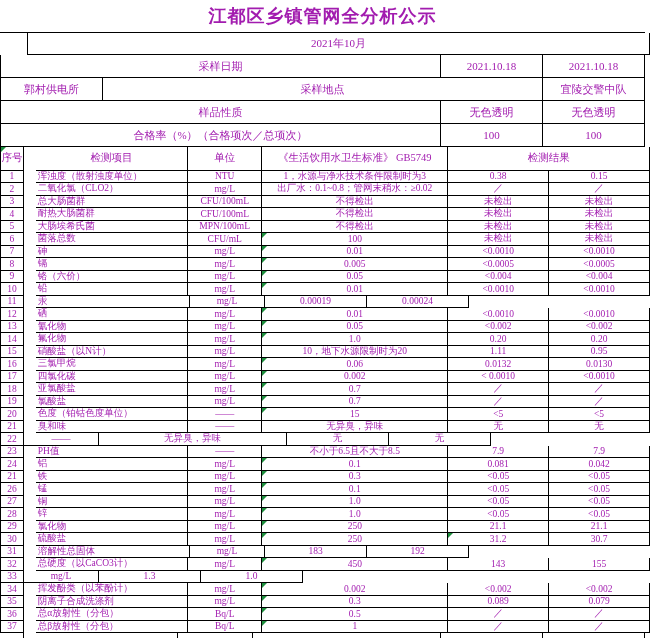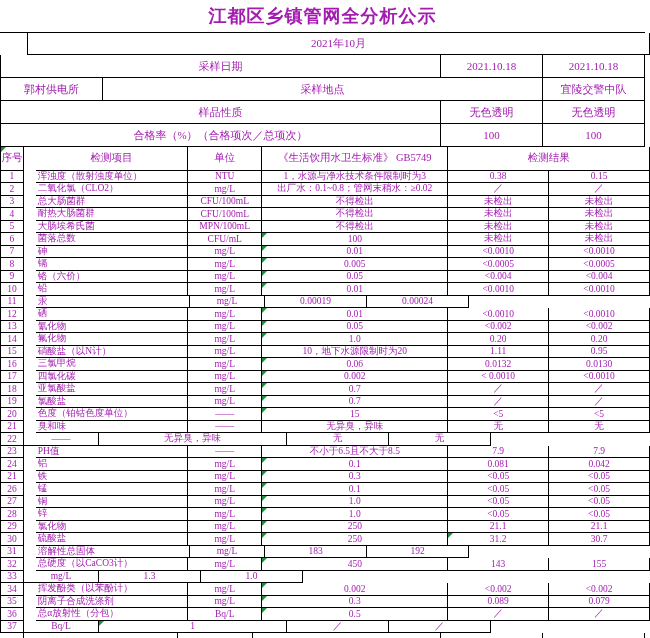--- a/index.html
+++ b/index.html
@@ -388,20 +388,21 @@
     <div class="cell c0">36</div>
     <div class="cell c1">总α放射性（分包）</div>
     <div class="cell c2">Bq/L</div>
     <div class="cell c3 flag">0.5</div>
     <div class="cell c4">／</div>
     <div class="cell c5">／</div>
   </div>
 
   <div class="row trow bordered">
     <div class="cell c0">37</div>
+    <div class="cell c1">总β放射性（分包）</div>
     <div class="cell c2">Bq/L</div>
     <div class="cell c3 flag">1</div>
     <div class="cell c4">／</div>
     <div class="cell c5">／</div>
   </div>
 </div>
 
   <div class="stubs">
     <div class="stub" style="left:23px"></div>
     <div class="stub" style="left:177px"></div>

